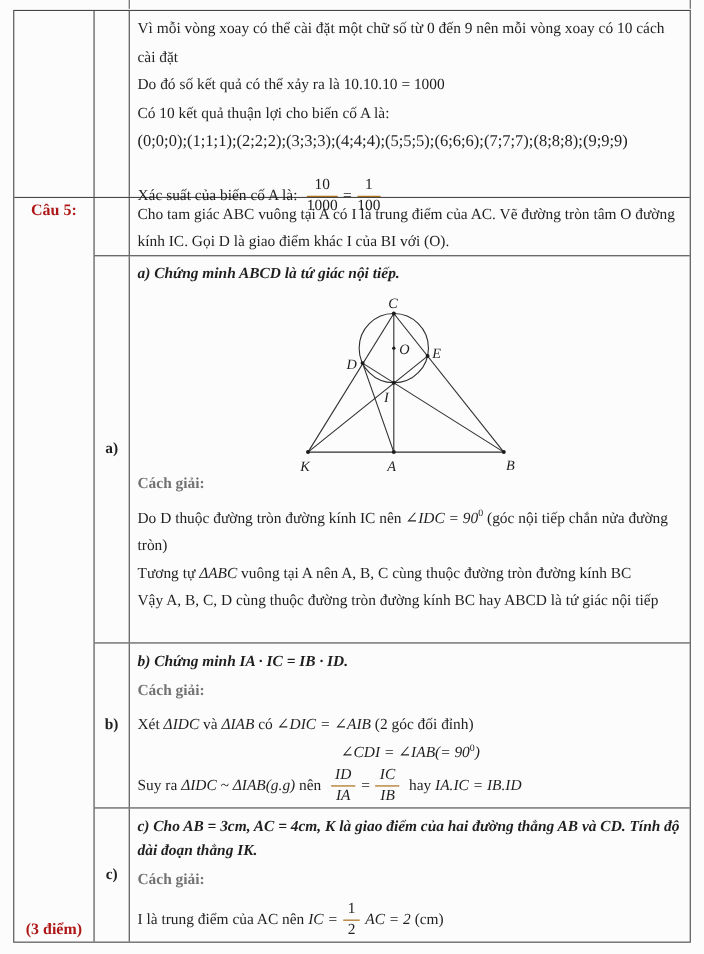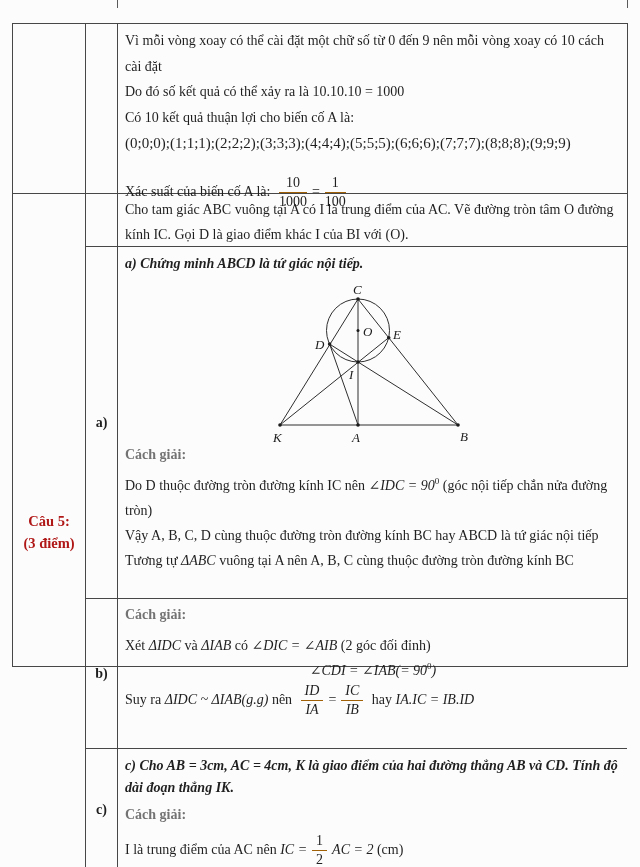--- a/index.html
+++ b/index.html
@@ -7,39 +7,39 @@
     width:640px;height:867px;position:relative;overflow:hidden;
     background:#fcfcfc;color:#1f1f1f;
     font-family:"Liberation Serif","DejaVu Serif",serif;
     font-size:14px;
   }
   *{box-sizing:border-box;}
   .stub{position:absolute;top:0;height:8px;width:1px;background:#5a5a5a;}
   .stub-mid{left:117px;}
   .stub-right{left:627px;}
   .doc-table{
-    position:absolute;left:12px;top:23px;width:616px;height:644px;
+    position:absolute;left:12px;top:9px;width:616px;height:848px;
     border:1px solid #474747;background:transparent;
   }
   .trow{display:flex;width:100%;}
   .row-prev{height:170px;border-bottom:1px solid #474747;}
   .row-main{height:676px;}
   .c1{width:73px;flex:none;border-right:1px solid #474747;}
   .c2{width:32px;flex:none;border-right:1px solid #474747;
       display:flex;align-items:center;justify-content:center;
       font-weight:bold;}
   .c3{flex:1;min-width:0;padding:0 6px 0 7px;}
   .rightcol{flex:1;min-width:0;display:flex;flex-direction:column;}
   .subrow{display:flex;border-bottom:1px solid #474747;}
   .subrow:last-child{border-bottom:none;}
   .sr-statement{height:53px;}
   .sr-a{height:352px;}
   .sr-b{height:150px;}
   .sr-c{height:121px;}
-  .qcell{display:flex;flex-direction:column;align-items:center;justify-content:center;
+  .qcell{display:flex;flex-direction:column;align-items:center;justify-content:space-between;
          color:#b01818;font-weight:bold;font-size:14.5px;line-height:22px;}
   .ln{margin:0;line-height:25.5px;}
   .row-prev .c3{padding-top:4px;}
   .mathline{line-height:27px;font-size:15px;}
   .fracline{margin-top:18px;}
   .stmt{line-height:25px;padding-top:3px;}
   .ptitle{margin:6px 0 0;font-weight:bold;font-style:italic;line-height:22px;}
   .heading{margin:4px 0 0;color:#737373;font-weight:bold;line-height:24px;}
   .sol{line-height:25px;}
   .sol-first{margin-top:6px;}
@@ -128,30 +128,31 @@
                 <text x="86" y="98">I</text>
                 <text x="10" y="161">K</text>
                 <text x="89" y="161">A</text>
                 <text x="197" y="160">B</text>
               </g>
             </svg>
           </div>
 
           <p class="heading">Cách giải:</p>
           <p class="ln sol sol-first"><span>Do D thuộc đường tròn đường kính IC nên </span><span class="m">∠IDC = 90</span><sup class="sup">0</sup><span> (góc nội tiếp chắn nửa đường tròn)</span></p>
+          <p class="ln sol"><span>Tương tự </span><span class="m">ΔABC</span><span> vuông tại A nên A, B, C cùng thuộc đường tròn đường kính BC</span></p>
           <p class="ln sol">Vậy A, B, C, D cùng thuộc đường tròn đường kính BC hay ABCD là tứ giác nội tiếp</p>
-          <p class="ln sol"><span>Tương tự </span><span class="m">ΔABC</span><span> vuông tại A nên A, B, C cùng thuộc đường tròn đường kính BC</span></p>
         </div>
       </div>
 
       <div class="subrow sr-b">
         <div class="c2">
             <span>b)</span>
           </div>
         <div class="c3">
+          <p class="ptitle">b) Chứng minh IA · IC = IB · ID.</p>
           <p class="heading">Cách giải:</p>
           <p class="ln sol sol-first"><span>Xét </span><span class="m">ΔIDC</span><span> và </span><span class="m">ΔIAB</span><span> có </span><span class="m">∠DIC = ∠AIB</span><span> (2 góc đối đỉnh)</span></p>
           <p class="ln sol center"><span class="m">∠CDI = ∠IAB(= 90</span><sup class="sup">0</sup><span class="m">)</span></p>
           <p class="ln sol"><span>Suy ra </span><span class="m">ΔIDC ~ ΔIAB(g.g)</span><span> nên </span><span class="frac it"><span class="fnum">ID</span><span class="fden">IA</span></span><span>=</span><span class="frac it"><span class="fnum">IC</span><span class="fden">IB</span></span><span> hay </span><span class="m">IA.IC = IB.ID</span></p>
         </div>
       </div>
 
       <div class="subrow sr-c">
         <div class="c2">
             <span>c)</span>

